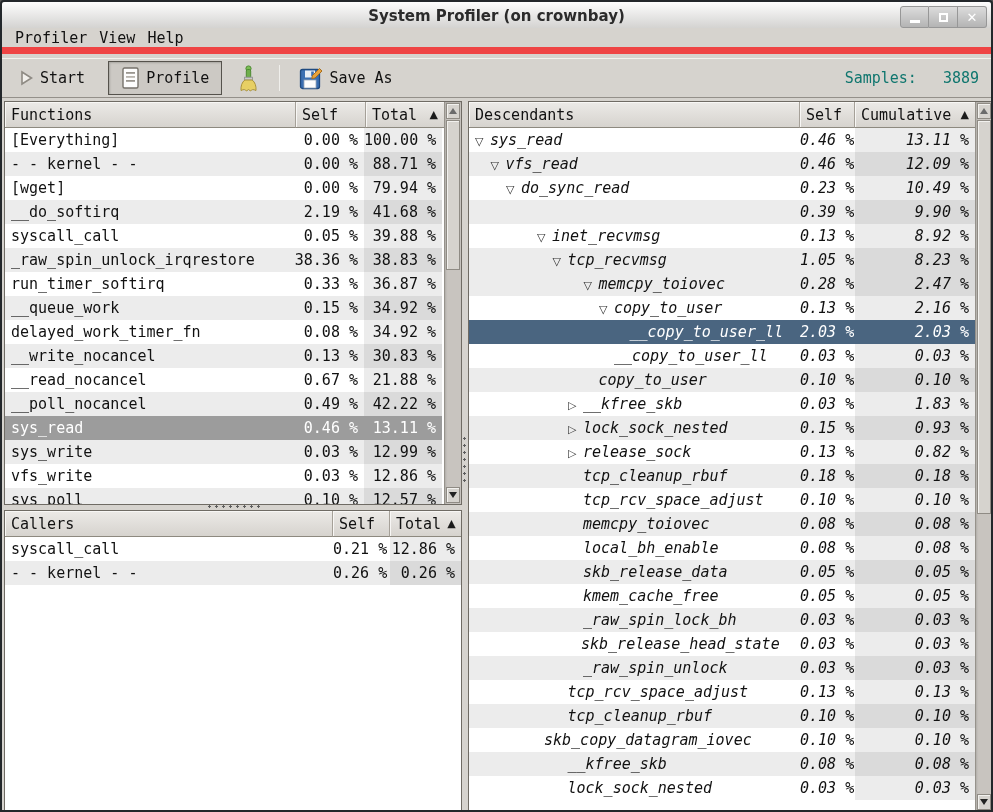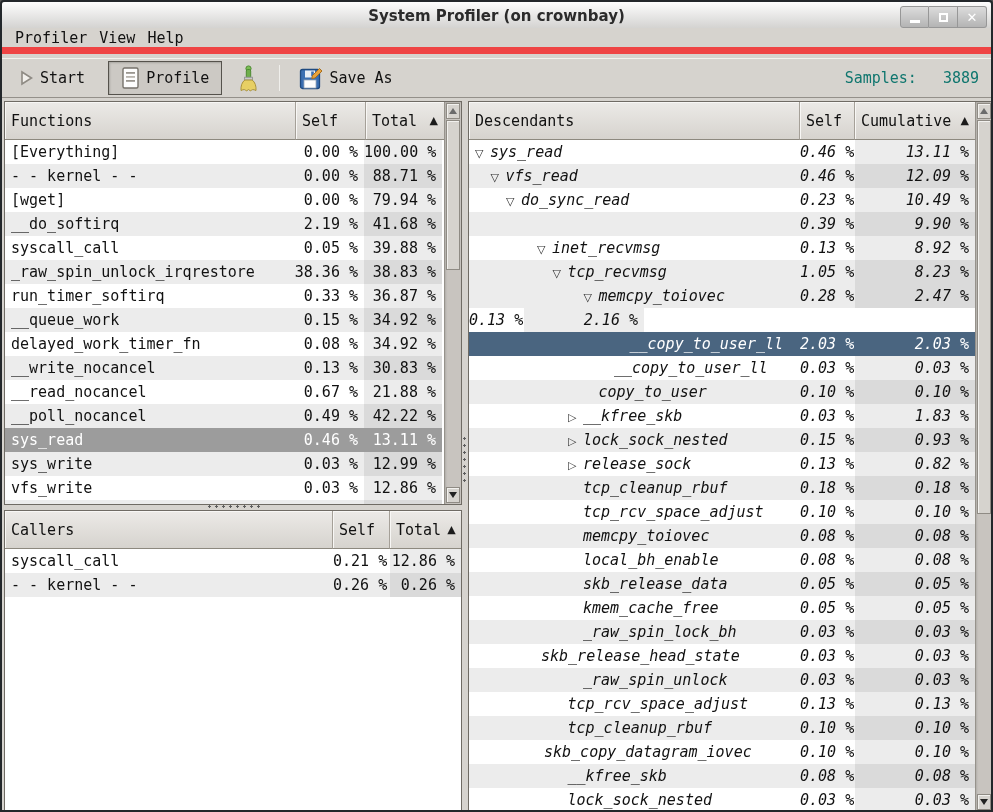--- a/index.html
+++ b/index.html
@@ -55,21 +55,21 @@
   #profile-button { margin-left:14px; }
   #brush-button { margin-left:6px; }
   .tb-sep { width:1px; height:26px; background:#9d998f; border-right:1px solid #f0efec; margin:0 10px; }
   .samples { margin-left:auto; display:flex; gap:26px; color:#0f766e; padding-right:4px; }
   
   .main { position:absolute; left:0; top:96px; right:0; bottom:0; background:#d6d3ce; }
   .panel { position:absolute; border:1px solid #6f6b64; background:#fff; overflow:hidden; }
   #functions-panel   { left:2px;  top:3px;   width:458px; height:404px; }
   #callers-panel     { left:2px;  top:412px; width:458px; height:302px; }
   #descendants-panel { left:466px; top:3px;  width:525px; height:711px; }
-  .thead { display:flex; height:38px; }
+  .thead { display:flex; height:26px; }
   .th {
     background:linear-gradient(#eceae7,#d6d3ce);
     border-right:1px solid #a5a098; border-bottom:1px solid #8d897f;
     box-shadow:inset 1px 1px 0 #f8f7f5;
     display:flex; align-items:center; padding:0 6px; overflow:hidden;
   }
   .th:last-child { border-right:none; }
   .th .sort { margin-left:auto; font-size:11px; font-family:"DejaVu Sans",sans-serif; color:#1b1b1b; padding-left:6px; }
   .th-name { flex:1; }
   .tbody { position:relative; overflow:hidden; background:#fff; }
@@ -378,20 +378,21 @@
             <div class="cell name" style="padding-left: 83.5px;"><span class="expander">▽</span><span>tcp_recvmsg</span></div>
             <div class="cell num c1">1.05 %</div>
             <div class="cell num c2 sorted">8.23 %</div>
           </div>
           <div class="trow alt">
             <div class="cell name" style="padding-left: 114.5px;"><span class="expander">▽</span><span>memcpy_toiovec</span></div>
             <div class="cell num c1">0.28 %</div>
             <div class="cell num c2 sorted">2.47 %</div>
           </div>
           <div class="trow">
+            <div class="cell name" style="padding-left: 130px;"><span class="expander">▽</span><span>copy_to_user</span></div>
             <div class="cell num c1">0.13 %</div>
             <div class="cell num c2 sorted">2.16 %</div>
           </div>
           <div class="trow alt sel-active">
             <div class="cell name" style="padding-left: 145.5px;"><span class="expander"></span><span>__copy_to_user_ll</span></div>
             <div class="cell num c1">2.03 %</div>
             <div class="cell num c2 sorted">2.03 %</div>
           </div>
           <div class="trow">
             <div class="cell name" style="padding-left: 130px;"><span class="expander"></span><span>__copy_to_user_ll</span></div>
@@ -447,21 +448,21 @@
             <div class="cell name" style="padding-left: 99px;"><span class="expander"></span><span>kmem_cache_free</span></div>
             <div class="cell num c1">0.05 %</div>
             <div class="cell num c2 sorted">0.05 %</div>
           </div>
           <div class="trow alt">
             <div class="cell name" style="padding-left: 99px;"><span class="expander"></span><span>_raw_spin_lock_bh</span></div>
             <div class="cell num c1">0.03 %</div>
             <div class="cell num c2 sorted">0.03 %</div>
           </div>
           <div class="trow">
-            <div class="cell name" style="padding-left: 57px;"><span class="expander"></span><span>skb_release_head_state</span></div>
+            <div class="cell name" style="padding-left: 97px;"><span class="expander"></span><span>skb_release_head_state</span></div>
             <div class="cell num c1">0.03 %</div>
             <div class="cell num c2 sorted">0.03 %</div>
           </div>
           <div class="trow alt">
             <div class="cell name" style="padding-left: 99px;"><span class="expander"></span><span>_raw_spin_unlock</span></div>
             <div class="cell num c1">0.03 %</div>
             <div class="cell num c2 sorted">0.03 %</div>
           </div>
           <div class="trow">
             <div class="cell name" style="padding-left: 83.5px;"><span class="expander"></span><span>tcp_rcv_space_adjust</span></div>

